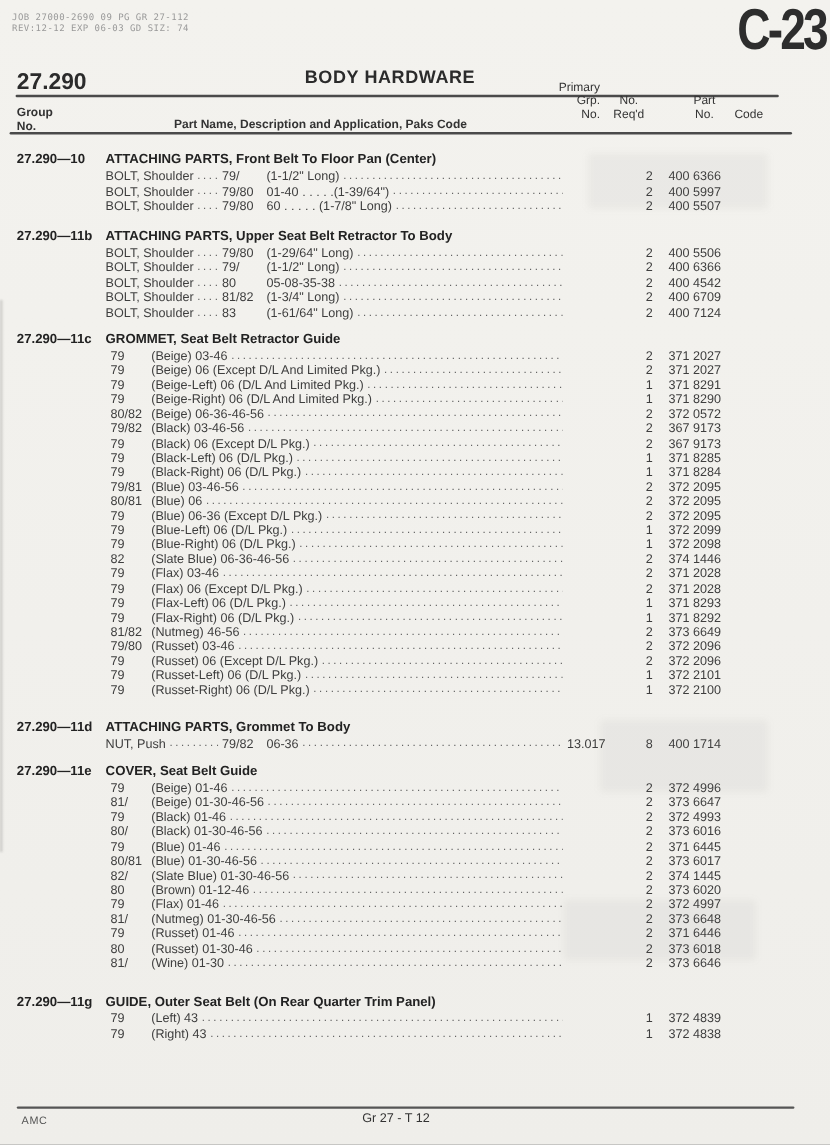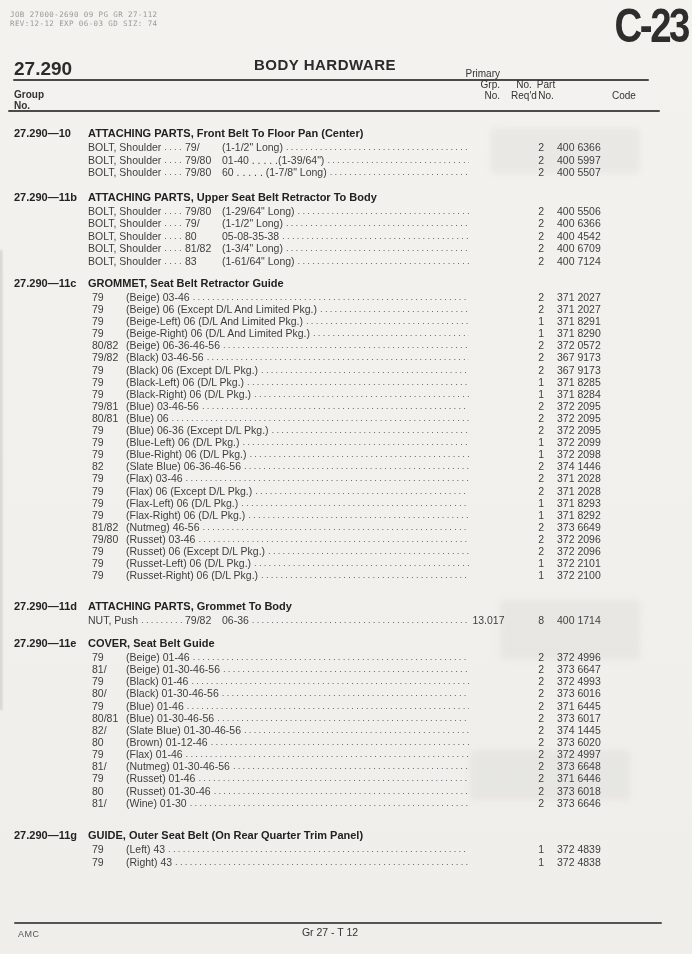--- a/index.html
+++ b/index.html
@@ -20,21 +20,21 @@
   }
   .group-number-title { position:absolute; left:14px; top:58px; font-size:19px; font-weight:700; color:#2b2b2b; }
   .doc-title { position:absolute; left:0; top:56px; width:650px; text-align:center; font-size:15px; font-weight:700; letter-spacing:.5px; color:#2b2b2b; }
   .rule1 { position:absolute; left:13px; top:79px; width:636px; height:2px; background:#4a4a4a; border-radius:1px; }
   .rule2 { position:absolute; left:8px;  top:110px; width:652px; height:2px; background:#4a4a4a; border-radius:1px; }
   .colhead { position:absolute; font-size:10px; line-height:11px; color:#333; font-weight:700; }
   .ch-group    { left:14px;  top:89px; }
   .ch-partname { left:145px; top:99px; }
   .ch-primary  { left:440px; top:68px; width:60px; text-align:right; font-weight:400; }
   .ch-req      { left:505px; top:79px; width:38px; text-align:center; font-weight:400; }
-  .ch-part     { left:524px; top:79px; width:44px; text-align:center; font-weight:400; }
+  .ch-part     { left:565px; top:79px; width:44px; text-align:center; font-weight:400; }
   .ch-code     { left:612px; top:90px; width:38px; font-weight:400; }
 
   .section { position:absolute; left:0; width:571px; }
   .sec-head { position:relative; height:14px; font-size:11px; font-weight:700; color:#222; }
   .sec-head .gno   { position:absolute; left:14px; white-space:nowrap; }
   .sec-head .stitle{ position:absolute; left:88px; white-space:nowrap; }
 
   .row { position:relative; margin-left:88px; width:562px; display:flex; align-items:flex-start;
          font-size:10.5px; line-height:12px; color:#3e3e3e; }
   .c-name   { width:97px; flex:none; display:flex; overflow:hidden; min-width:0; }
@@ -70,20 +70,21 @@
 
   <div class="group-number-title">27.290</div>
   <div class="doc-title">BODY HARDWARE</div>
 
   <div class="rule1"></div>
 
   <div class="colhead ch-group">
     <div>Group</div>
     <div>No.</div>
   </div>
+  <div class="colhead ch-partname">Part Name, Description and Application, Paks Code</div>
   <div class="colhead ch-primary">
     <div>Primary</div>
     <div>Grp.</div>
     <div>No.</div>
   </div>
   <div class="colhead ch-req">
     <div>No.</div>
     <div>Req'd</div>
   </div>
   <div class="colhead ch-part">

